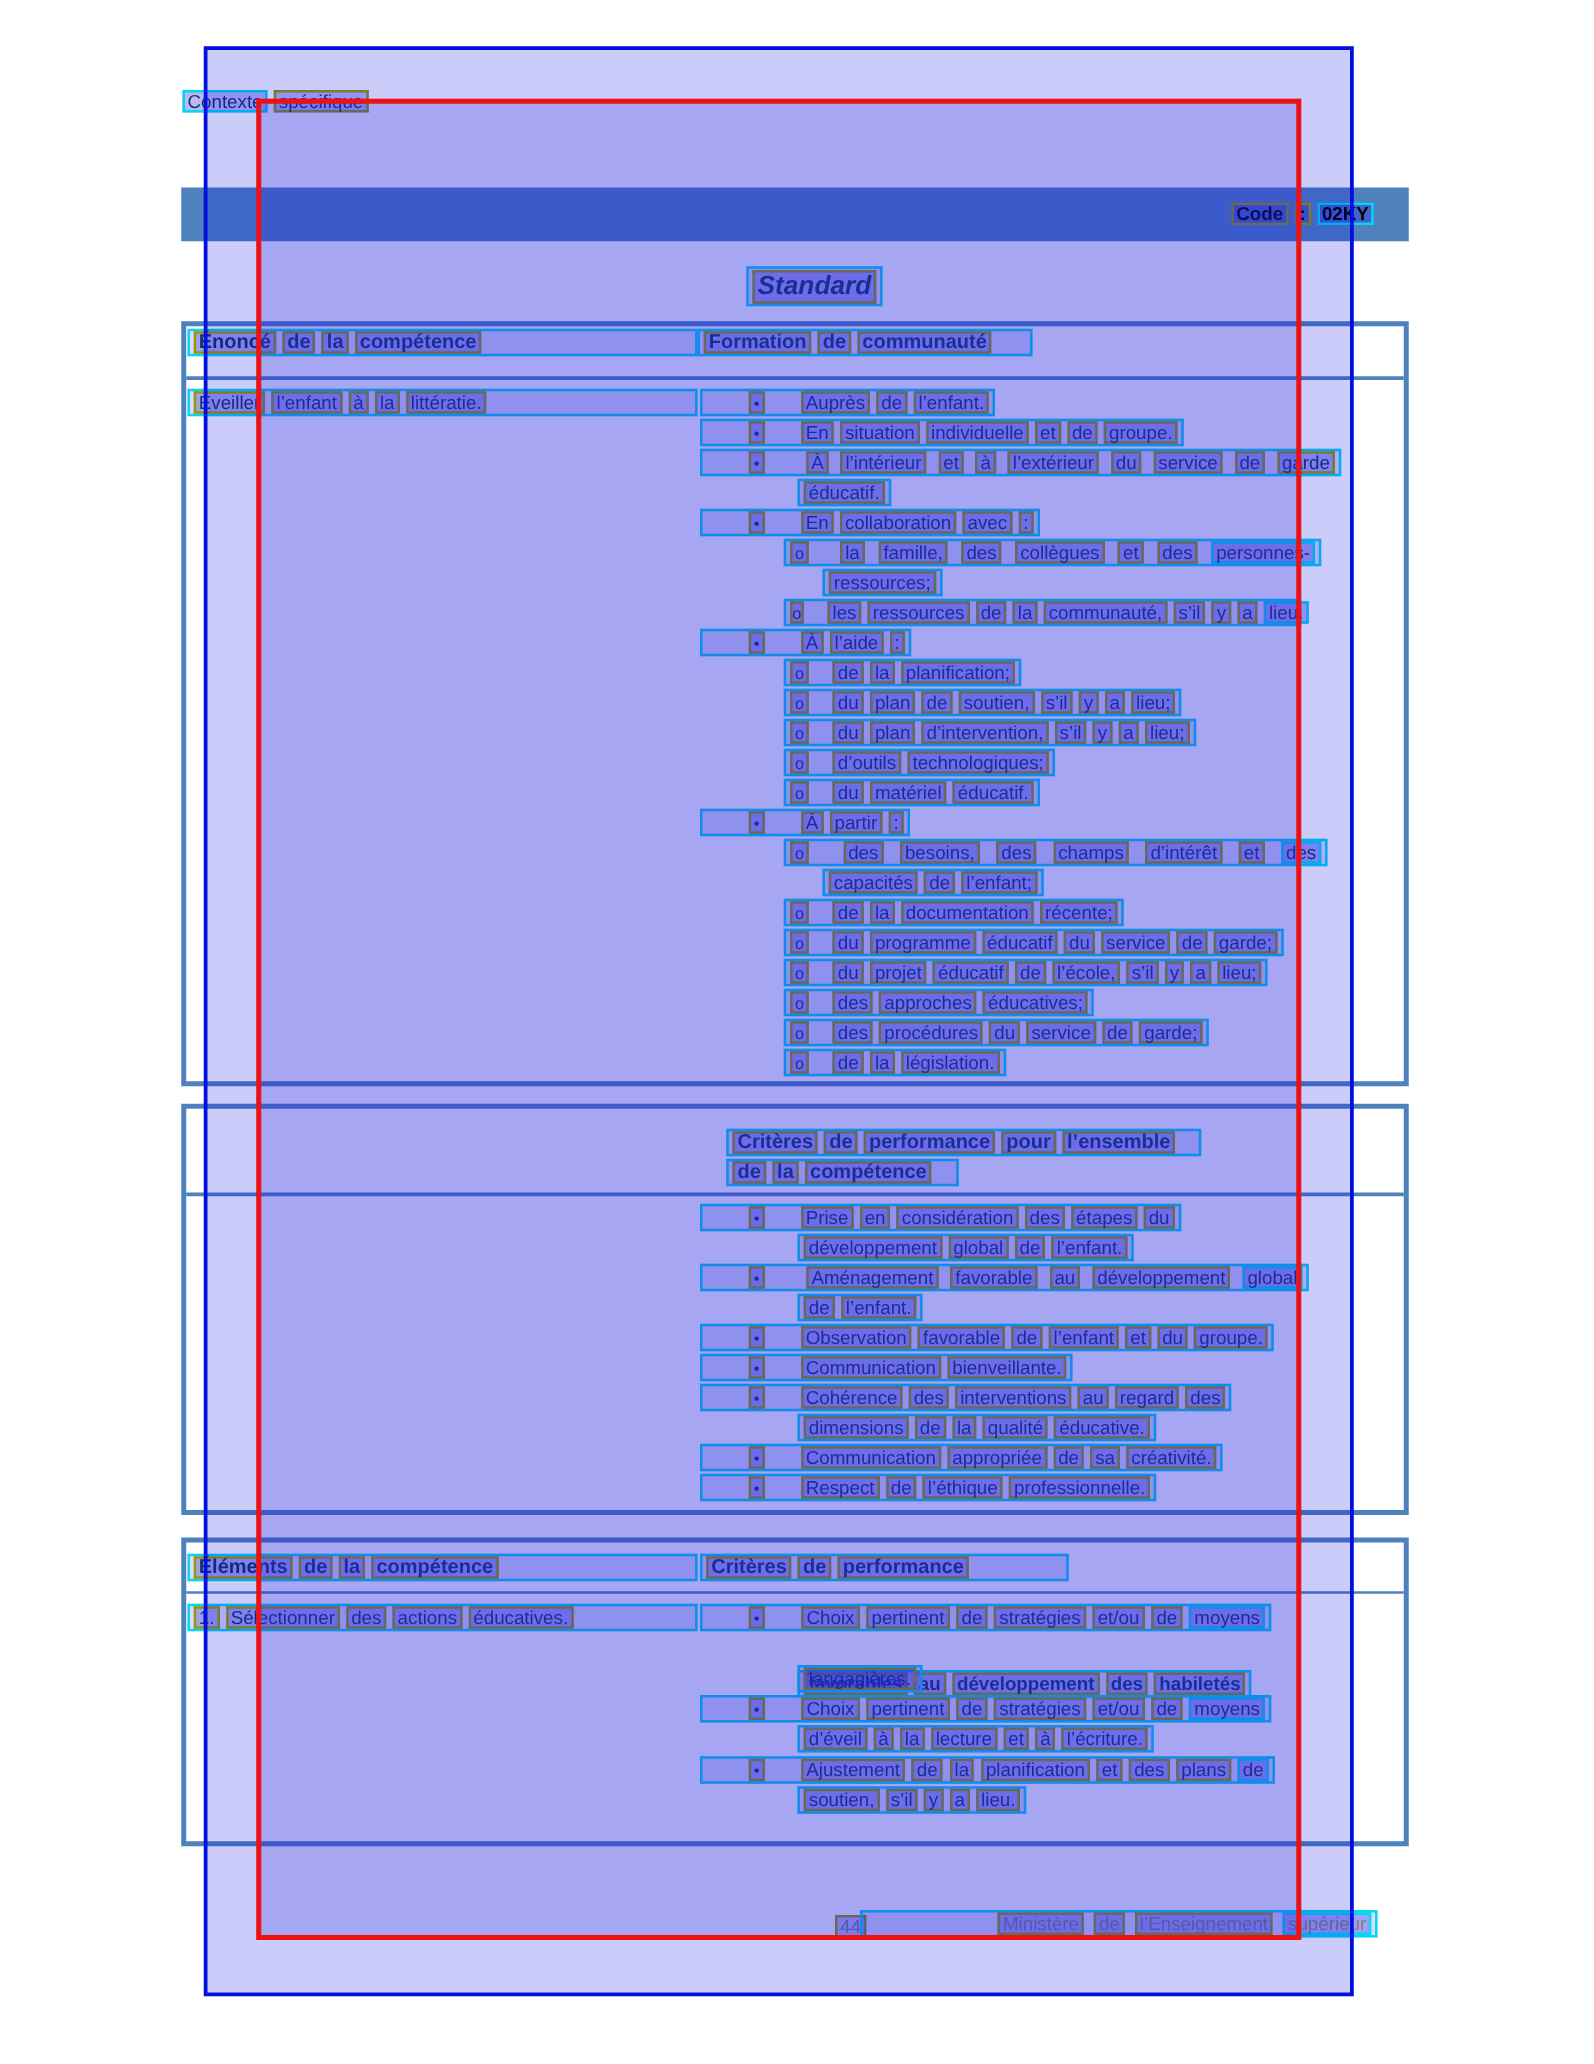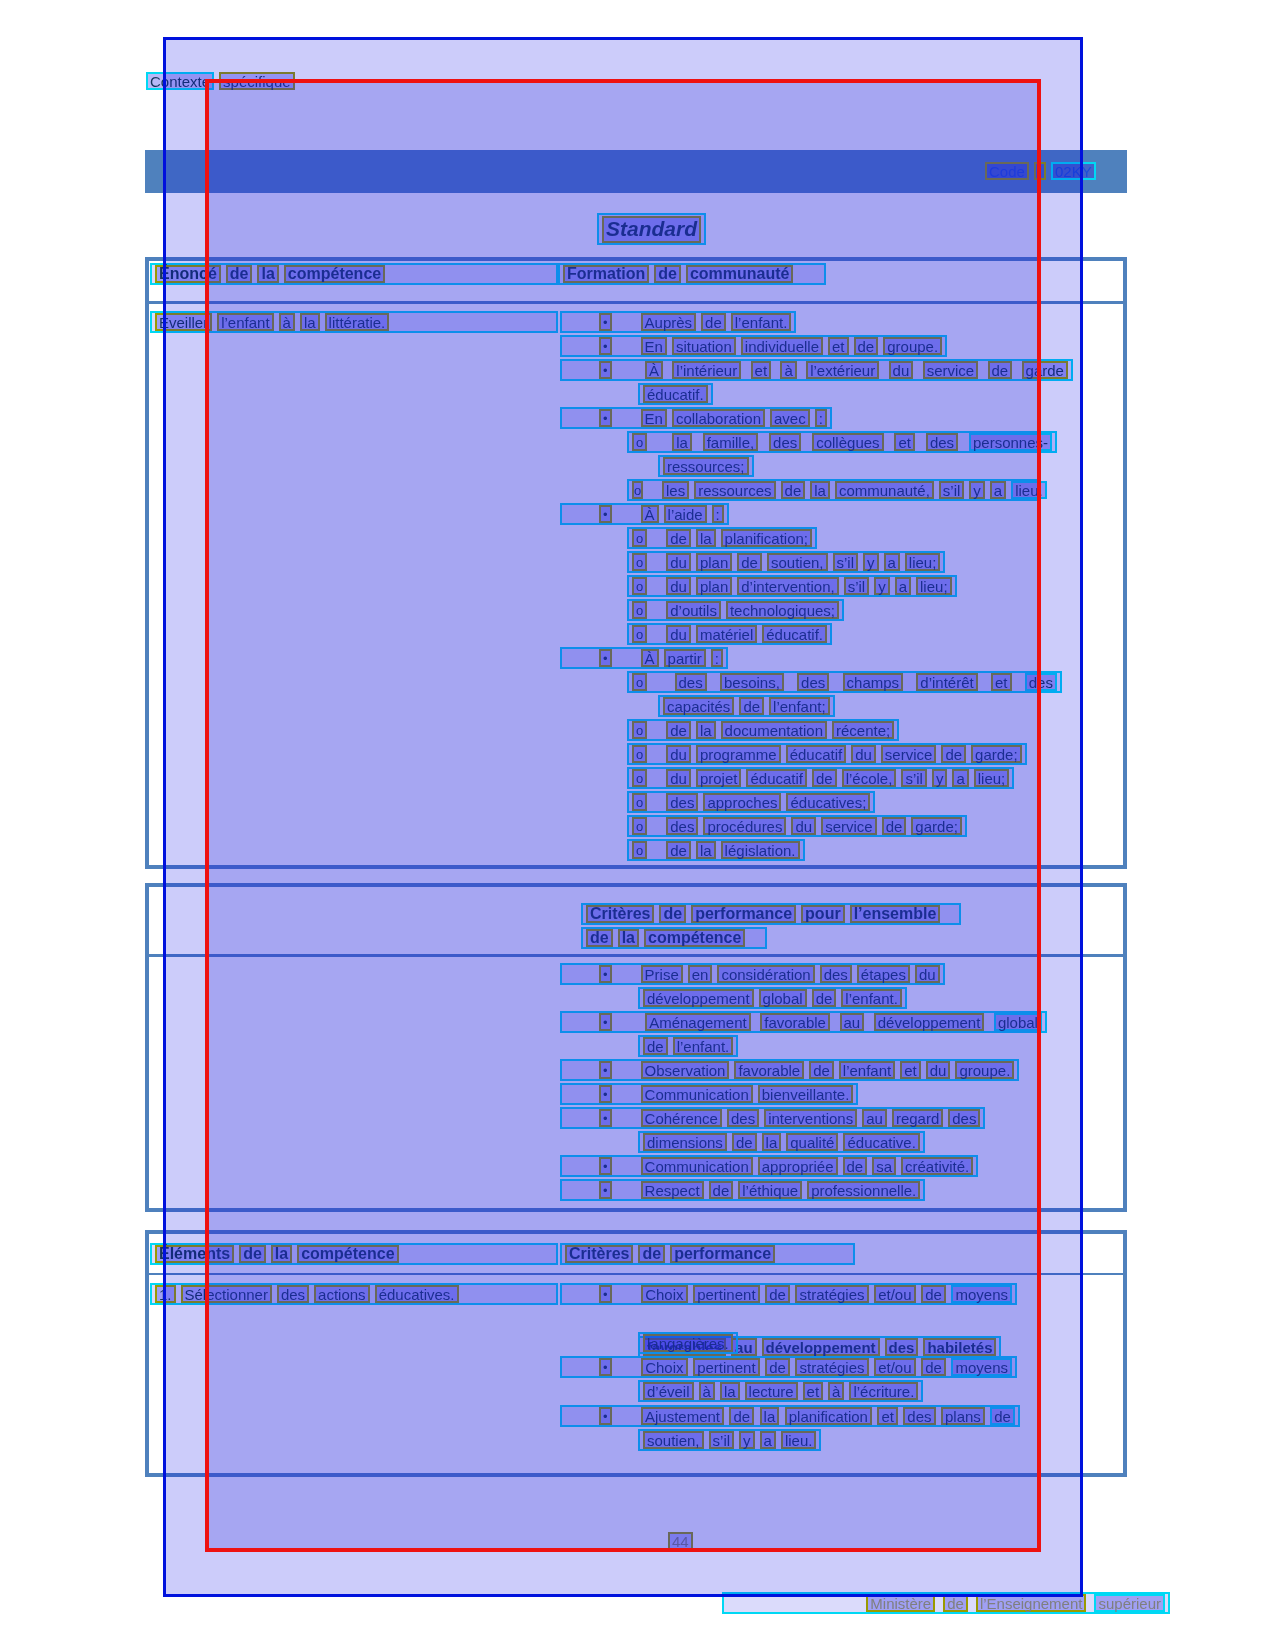--- a/index.html
+++ b/index.html
@@ -22,21 +22,21 @@
   .lb{border:2px solid var(--lbb);background:rgba(40,40,230,.17);padding:0 3px;}
   .just{justify-content:space-between;}
   .just-end{justify-content:flex-end;column-gap:8px;}
   .w{display:inline-flex;align-items:center;border:2px solid var(--wbb);background:rgba(40,40,230,.33);
      padding:0 2px;height:18px;font-size:15px;color:var(--txt);box-sizing:border-box;}
   .w.c{border:2px solid var(--lbb);}
   .mk{font-size:13px;min-width:11px;justify-content:center;}
   .hd .w{font-weight:700;font-size:16px;}
   .big{height:32px;}
   .big .w{height:27px;font-size:21px;font-weight:700;font-style:italic;}
-  .barline .w{color:#1d4ed8;}
+  .barline .w{color:#000000;font-weight:bold;}
   .ft .w{color:var(--gray);}
   
   .overlay{position:absolute;box-sizing:border-box;pointer-events:none;}
   #outer-box{left:163px;top:37px;width:920px;height:1560px;border:3px solid var(--outer);
              background:rgba(0,0,230,.20);z-index:10;}
   #red-box{left:205px;top:79px;width:836px;height:1473px;border:4px solid var(--redb);
            background:rgba(50,50,220,.25);z-index:11;}
 </style>
 </head>
 <body>
@@ -418,21 +418,21 @@
       <div class="line lb" style="left: 638px; top: 1429px;">
         <span class="w">soutien,</span>
         <span class="w">s’il</span>
         <span class="w">y</span>
         <span class="w">a</span>
         <span class="w">lieu.</span>
       </div>
       <div class="line ft" style="left: 668px; top: 1530px;">
         <span class="w">44</span>
       </div>
-      <div class="line lb ft just-end" style="left: 688px; top: 1592px; width: 448px; margin-left: 34px;">
+      <div class="line lb ft just-end" style="left: 688px; top: 1528px; width: 414px;">
         <span class="w">Ministère</span>
         <span class="w">de</span>
         <span class="w">l’Enseignement</span>
         <span class="w c">supérieur</span>
       </div>
     </div>
 
   <div class="overlay" id="outer-box"></div>
   <div class="overlay" id="red-box"></div>
 </div>

